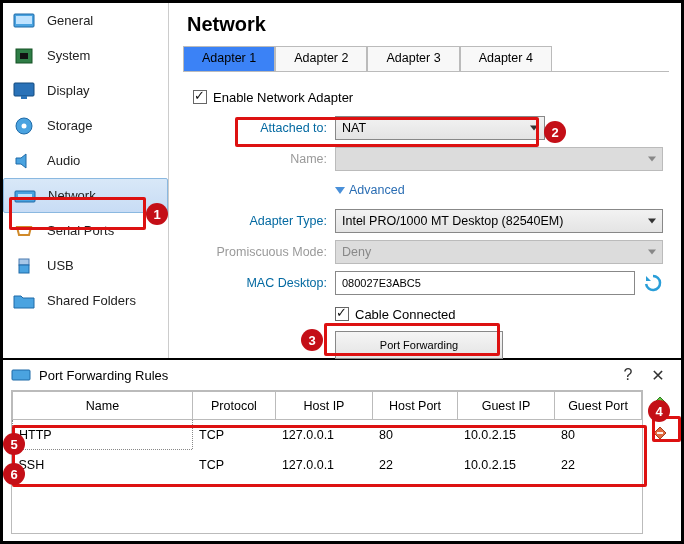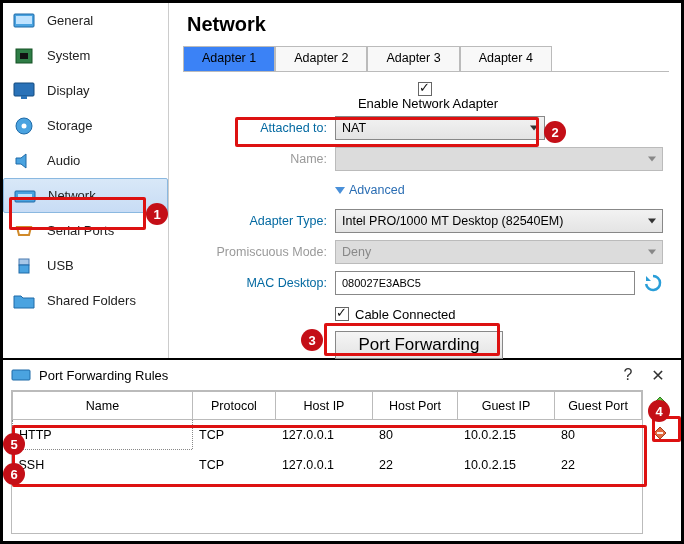--- a/index.html
+++ b/index.html
@@ -34,21 +34,21 @@
   
   .combo { height: 24px; border: 1px solid #888; background: linear-gradient(#f2f2f2,#e4e4e4); display: flex; align-items: center; padding: 0 6px; position: relative; font-size: 12.5px; }
   .combo .arrow { position: absolute; right: 6px; top: 50%; transform: translateY(-50%); border-left: 4px solid transparent; border-right: 4px solid transparent; border-top: 5px solid #333; }
   .combo.disabled { color: #999; }
   
   .textin { height: 24px; border: 1px solid #888; background: #fff; padding: 0 6px; display: flex; align-items: center; font-size: 11px; }
   
   .disclosure { color: #2a6db3; display: flex; align-items: center; font-size: 12.5px; }
   .disclosure .tri { width: 0; height: 0; border-left: 5px solid transparent; border-right: 5px solid transparent; border-top: 7px solid #4a90d9; margin-right: 4px; }
   
-  .btn { height: 28px; border: 1px solid #888; background: linear-gradient(#f5f5f5,#e4e4e4); display: flex; align-items: center; justify-content: center; padding: 0 20px; font-size: 17px; cursor: pointer; }
+  .btn { height: 28px; border: 1px solid #888; background: linear-gradient(#f5f5f5,#e4e4e4); display: flex; align-items: center; justify-content: center; padding: 0 20px; font-size: 11px; cursor: pointer; }
   
   .refresh-icon { width: 20px; height: 20px; margin-left: 8px; }
   
   
   .hl { position: absolute; border: 3px solid #d11; border-radius: 2px; pointer-events: none; }
   .badge { position: absolute; width: 22px; height: 22px; border-radius: 50%; background: #c40f17; color: #fff; font-weight: bold; font-size: 13px; display: flex; align-items: center; justify-content: center; z-index: 10; }
   
   
   .pf-panel { position: relative; height: 180px; }
   .pf-title { height: 30px; display: flex; align-items: center; padding: 0 8px; }
@@ -166,21 +166,21 @@
       <div class="page-title">Network</div>
 
       <div class="tabs">
         <div class="tab active">Adapter 1</div>
         <div class="tab">Adapter 2</div>
         <div class="tab">Adapter 3</div>
         <div class="tab">Adapter 4</div>
       </div>
 
       <div class="form">
-        <div class="row" style="padding-left:6px;flex-direction:column;">
+        <div class="row" style="padding-left:6px;">
           <div class="chk on"></div>
           <span>Enable Network Adapter</span>
         </div>
 
         <div class="row">
           <label class="lbl">Attached to:</label>
           <div class="combo" style="width:210px;">
             <span>NAT</span>
             <span class="arrow"></span>
           </div>

